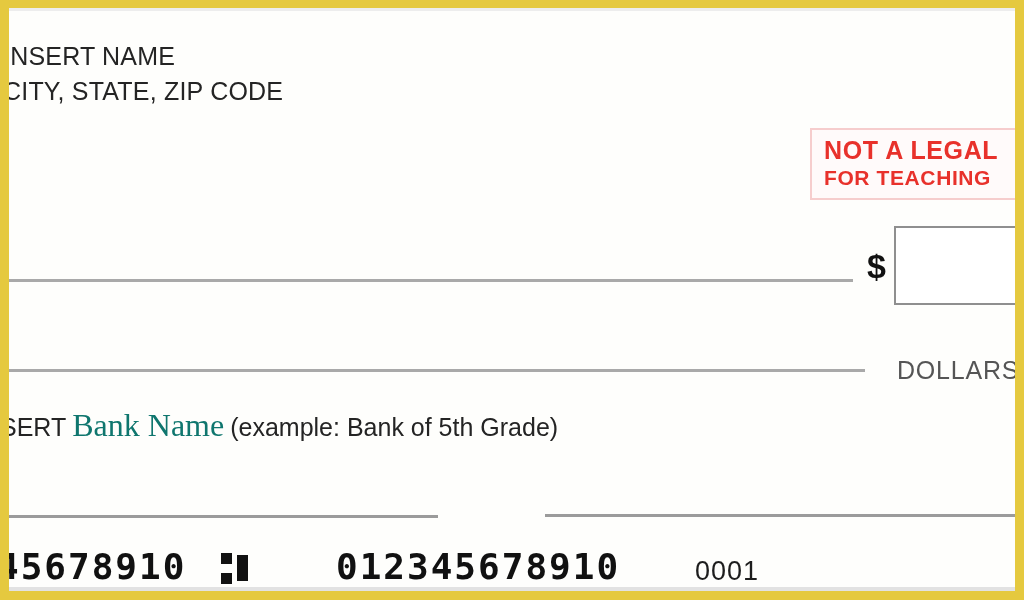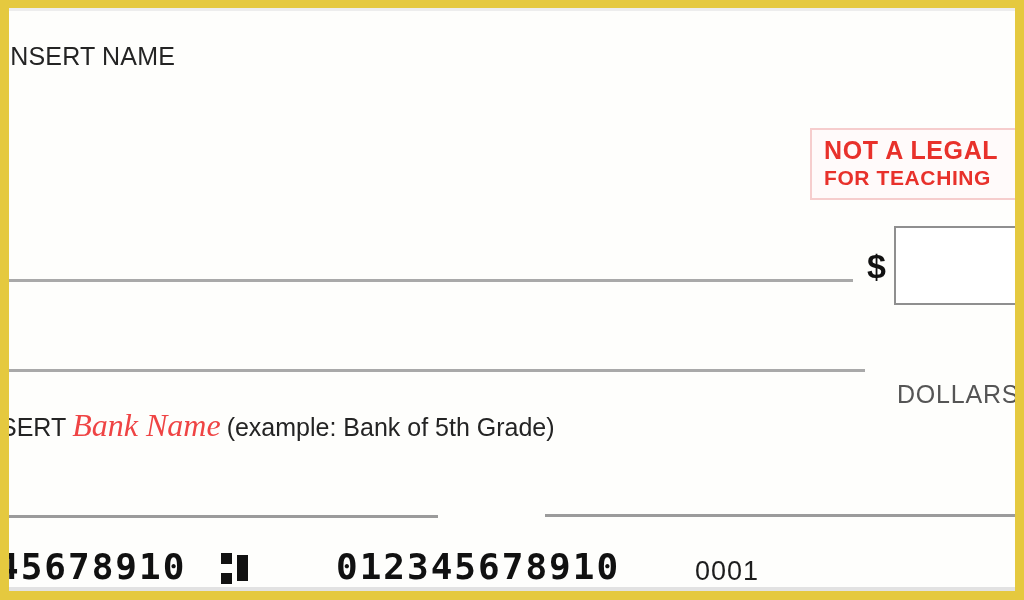--- a/index.html
+++ b/index.html
@@ -160,43 +160,41 @@
     background: #a9a9a9;
   }
   .dollars-label {
     position: absolute;
     left: 888px;
     top: 345px;
     font-size: 25px;
     color: #555555;
     letter-spacing: 0.8px;
     white-space: nowrap;
-    margin-top: 24px;
   }
 
   
   .bankline {
     position: absolute;
     left: -9px;
     top: 396px;
     white-space: nowrap;
   }
   .bankline span {
     vertical-align: baseline;
   }
   .bank-insert {
     font-size: 25px;
     color: #242424;
   }
   .bank-name {
     font-family: "Liberation Serif", serif;
     font-size: 32px;
-    color: #ef4444;
+    color: #0f766e;
     padding: 0 6px;
-    font-style: italic;
   }
   .bank-example {
     font-size: 25px;
     color: #242424;
   }
 
   
   .memo-rule {
     position: absolute;
     left: -4px;
@@ -292,20 +290,21 @@
 </style>
 </head>
 <body>
 
 <div id="check-canvas">
 
   <div class="check-face">
 
     <div class="payer-block">
       <div class="payer-line">INSERT NAME</div>
+      <div class="payer-line">CITY, STATE, ZIP CODE</div>
     </div>
 
     <div class="stamp">
       <div class="stamp-line1">NOT A LEGAL</div>
       <div class="stamp-line2">FOR TEACHING</div>
     </div>
 
     <div class="payto-rule"></div>
 
     <div class="dollar-sign">$</div>

